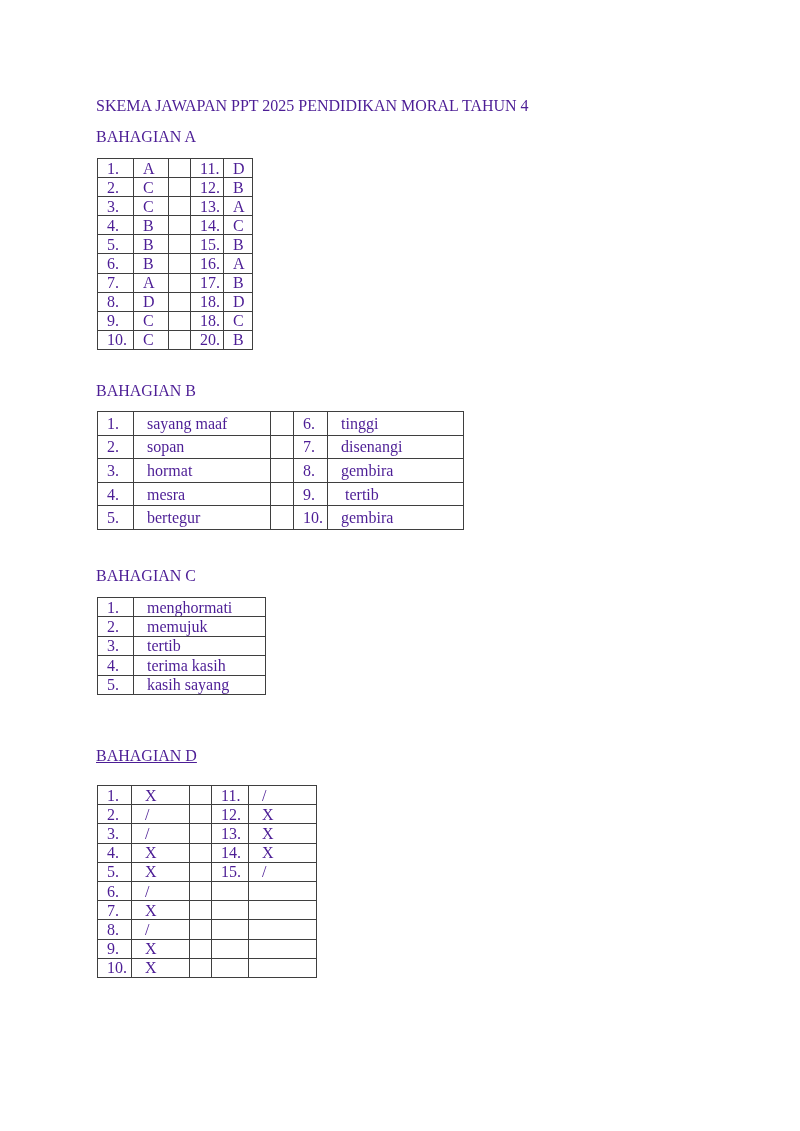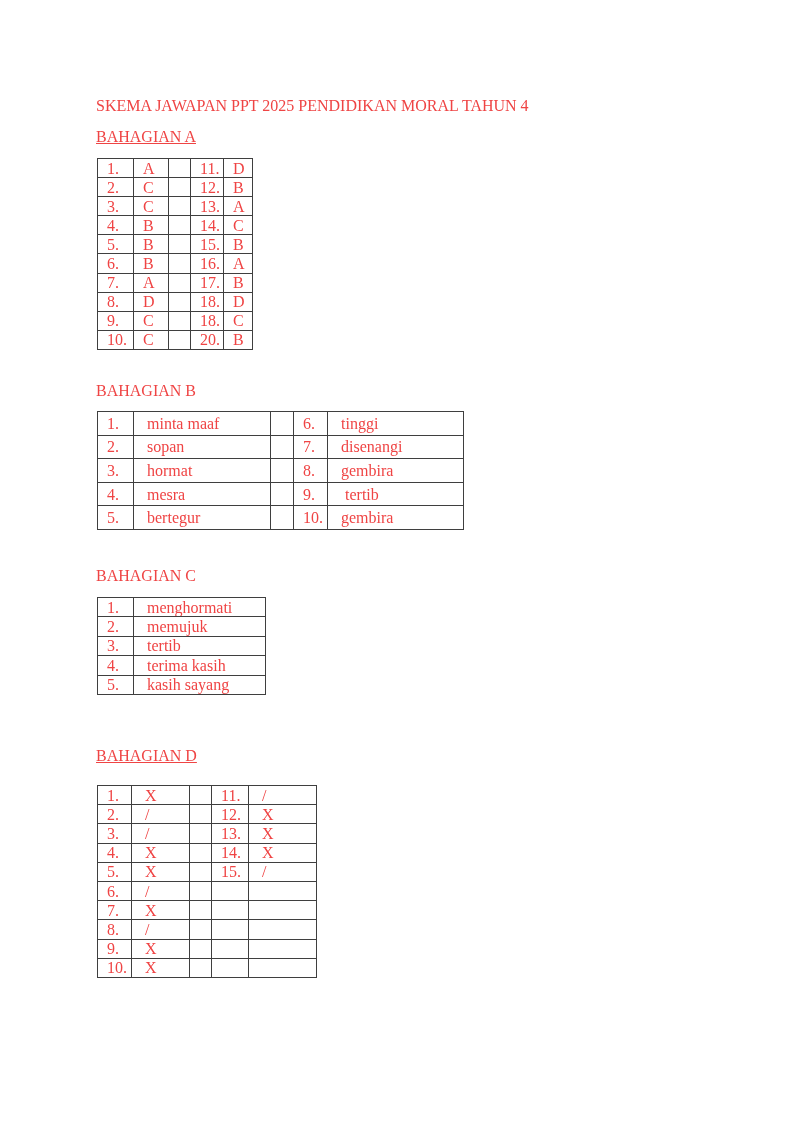--- a/index.html
+++ b/index.html
@@ -6,32 +6,32 @@
     margin: 0;
     padding: 0;
     background: #ffffff;
   }
   .page {
     position: relative;
     width: 800px;
     height: 1113px;
     background: #ffffff;
     font-family: "Liberation Serif", "DejaVu Serif", serif;
-    color: #ef4444;
+    color: #4c1d95;
     overflow: hidden;
   }
   .title, .heading {
     position: absolute;
     left: 96px;
     font-size: 16px;
     line-height: 19px;
     white-space: pre;
   }
   .title { top: 96px; }
-  .heading-a { top: 127px; text-decoration: underline; }
+  .heading-a { top: 127px; }
   .heading-b { top: 381px; }
   .heading-c { top: 566px; }
   .heading-d { top: 746px; text-decoration: underline; }
 
   table.tbl {
     position: absolute;
     left: 97px;
     border-collapse: collapse;
     table-layout: fixed;
   }
@@ -154,21 +154,21 @@
     <colgroup>
       <col style="width:36px">
         <col style="width:137px">
         <col style="width:23px">
         <col style="width:34px">
         <col style="width:136px">
     </colgroup>
     <tbody>
         <tr>
         <td class="num">1.</td>
-        <td class="txt">minta maaf</td>
+        <td class="txt">sayang maaf</td>
         <td class="spacer"></td>
         <td class="num">6.</td>
         <td class="txt">tinggi</td>
       </tr>
         <tr>
         <td class="num">2.</td>
         <td class="txt">sopan</td>
         <td class="spacer"></td>
         <td class="num">7.</td>
         <td class="txt">disenangi</td>

